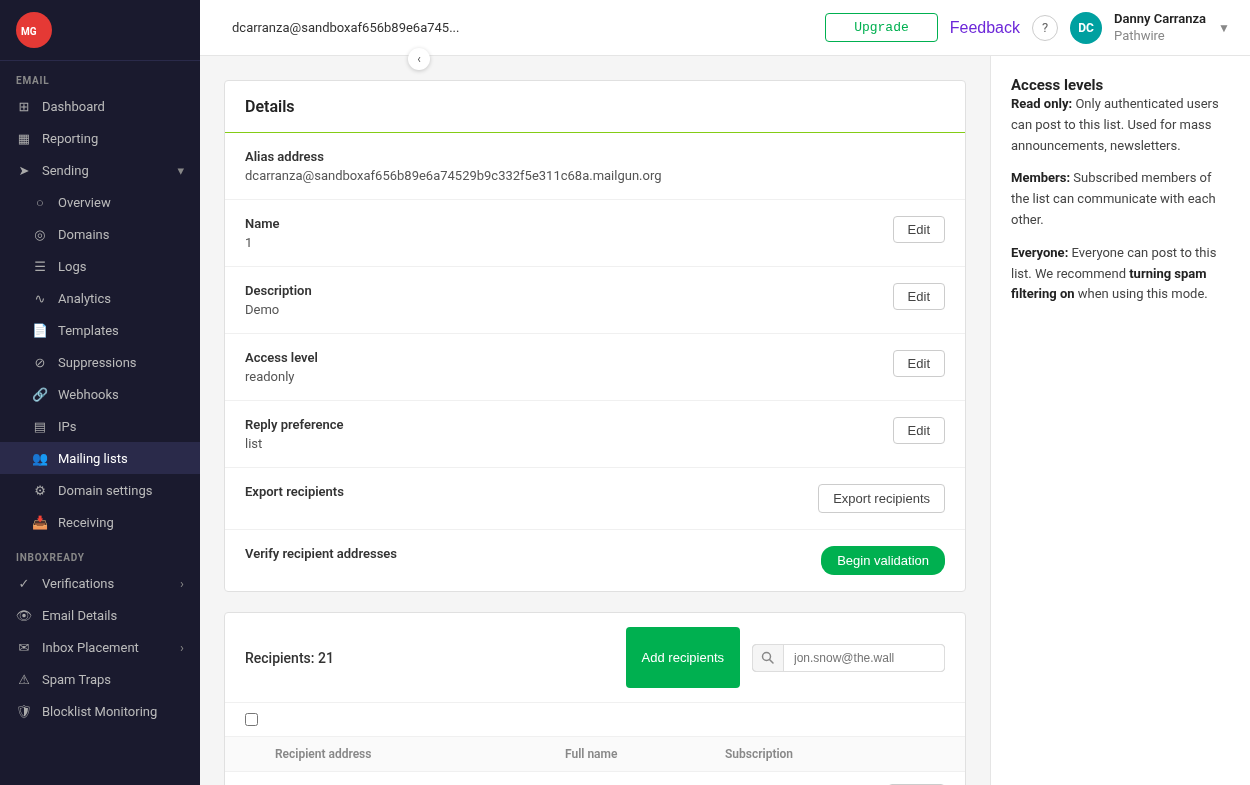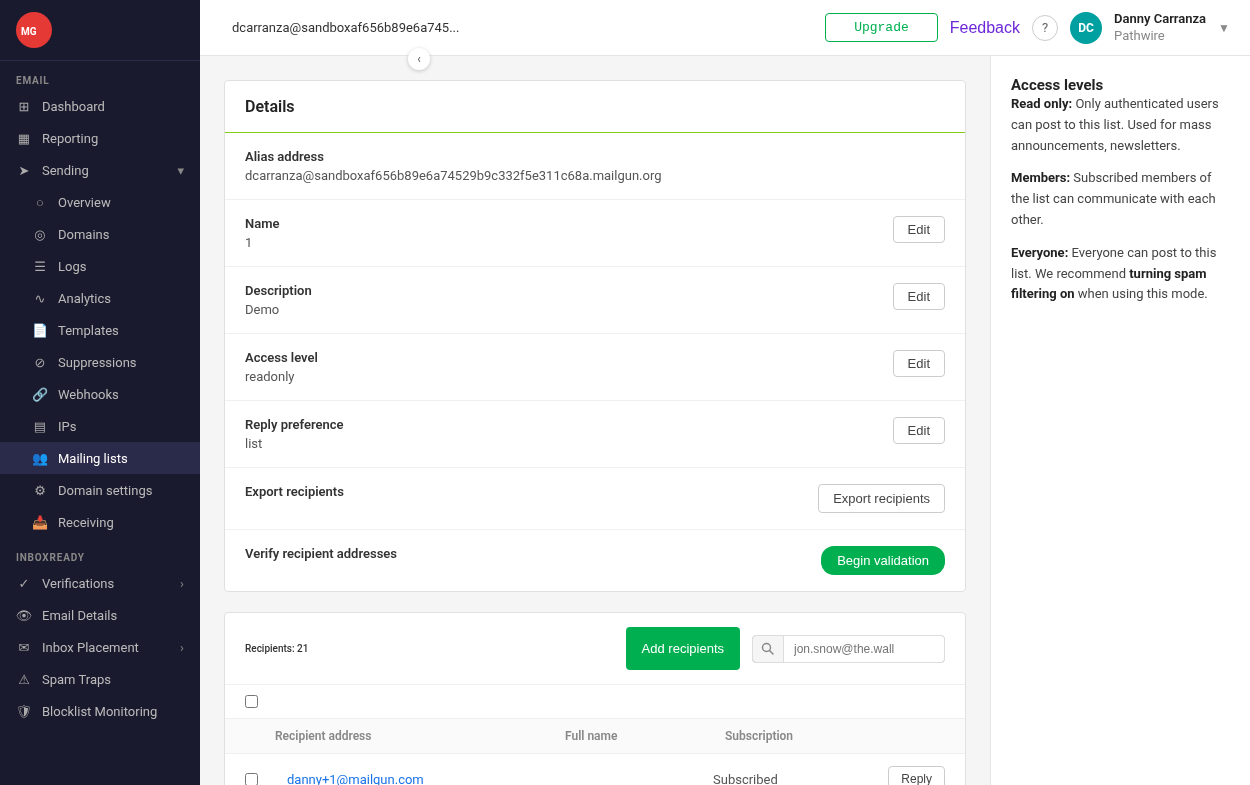--- a/index.html
+++ b/index.html
@@ -222,25 +222,25 @@
       border: 1px solid #e0e0e0;
       border-radius: 4px;
     }
     .recipients-header {
       display: flex;
       align-items: center;
       padding: 14px 20px;
       gap: 12px;
       border-bottom: 1px solid #f0f0f0;
     }
-    .recipients-count { font-size: 10px; font-weight: 500; color: #333; flex: 1; }
+    .recipients-count { font-size: 14px; font-weight: 500; color: #333; flex: 1; }
     .add-recipients-btn {
       background: #00b050;
       border: none;
-      padding: 14px 16px;
+      padding: 23px 16px;
       border-radius: 4px;
       cursor: pointer;
       font-size: 13px;
       color: #fff;
       font-weight: 500;
     }
     .search-box {
       display: flex;
       align-items: center;
       border: 1px solid #ddd;

